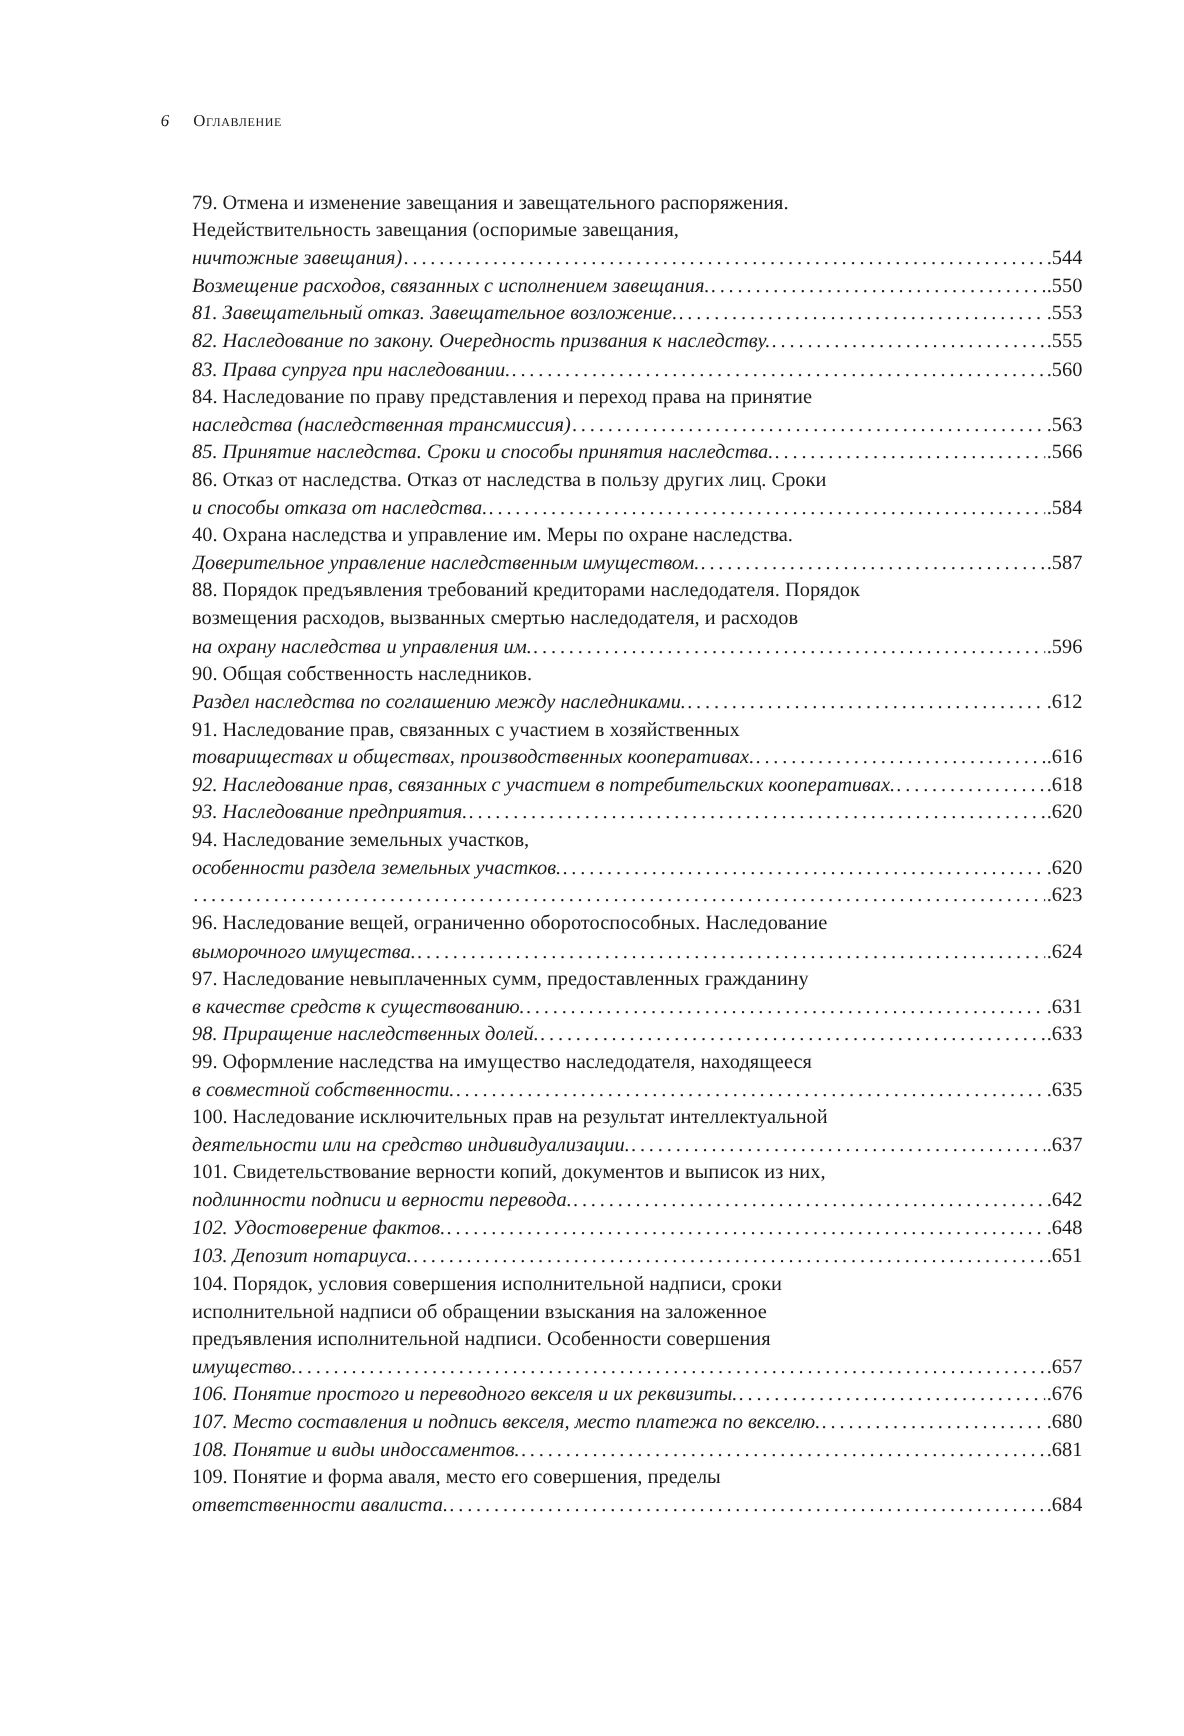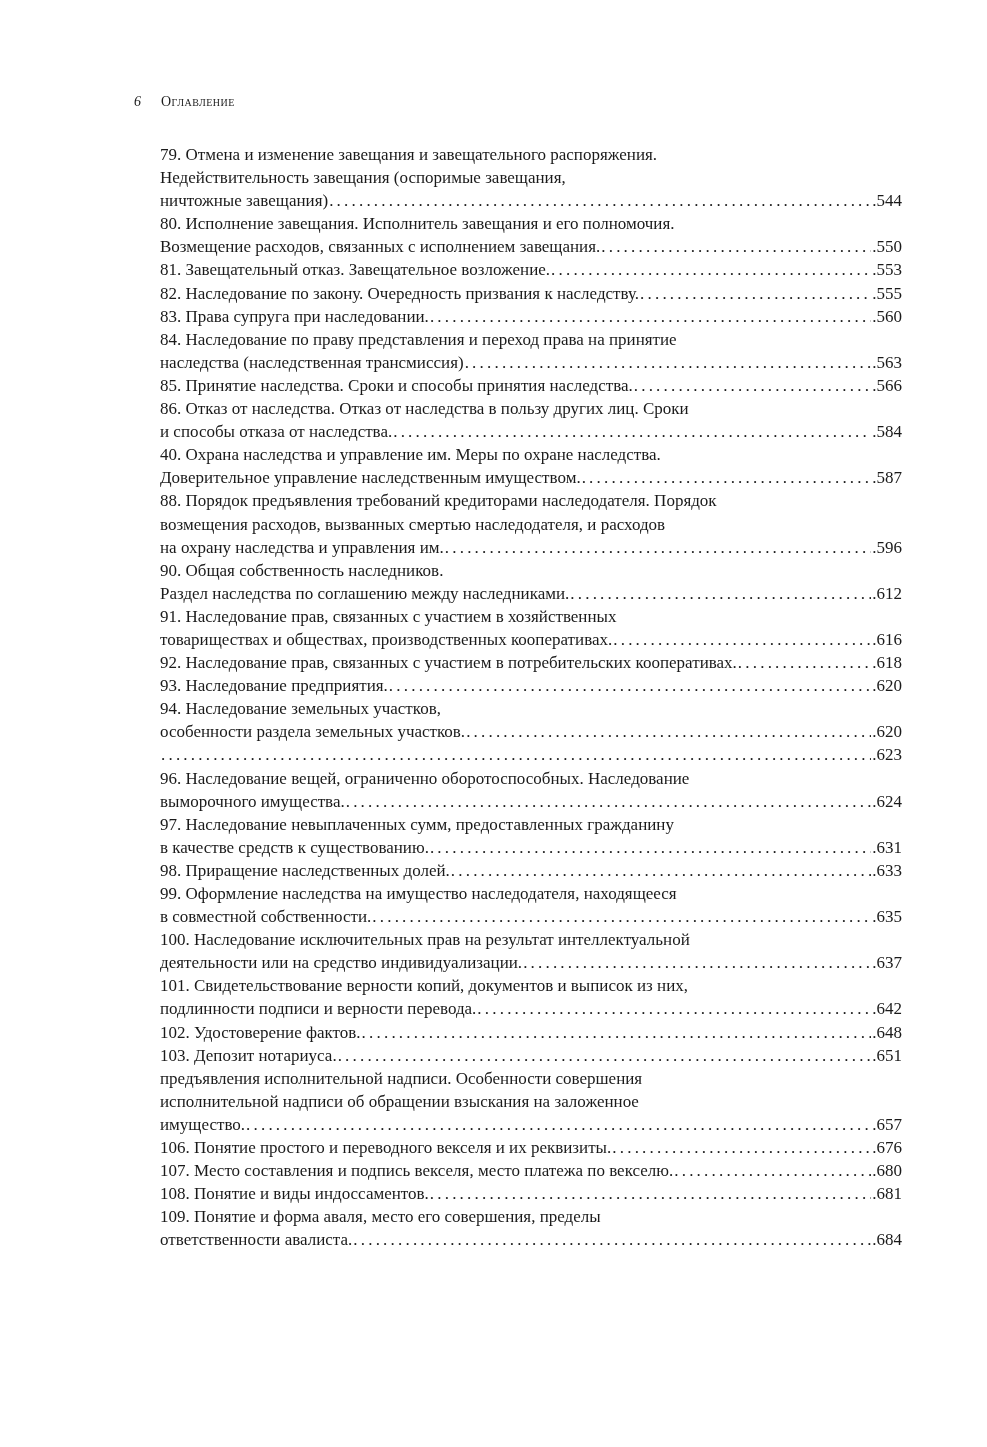--- a/index.html
+++ b/index.html
@@ -8,26 +8,26 @@
     font-family: "Liberation Serif", "DejaVu Serif", serif;
     color: #1a1a1a;
   }
   .running-head {
     position: absolute; left: 134px; top: 92px;
     font-size: 14px; line-height: 20px; display: flex; gap: 20px;
   }
   .running-head .pageno { font-style: italic; }
   .running-head .title { font-variant: small-caps; letter-spacing: 0.5px; }
   .toc {
-    position: absolute; left: 160px; top: 143px; width: 742px;
+    position: absolute; left: 160px; top: 157px; width: 742px;
     font-size: 17px; line-height: 23.1px;
   }
   .entry .line { white-space: nowrap; overflow: hidden; }
   .entry .last { display: flex; align-items: baseline; }
-  .entry .last .txt { white-space: nowrap; flex: 0 0 auto; }
+  .entry .last .txt { white-space: nowrap; flex: 0 0 auto; font-style: italic; }
   .entry .last .leader {
     flex: 1 1 auto; overflow: hidden; white-space: nowrap;
     letter-spacing: 3.2px; margin: 0 1px; color: #1a1a1a;
   }
   .entry .last .leader::before {
     content: "......................................................................................................................................................................";
   }
   .entry .last .page { flex: 0 0 auto; text-align: right; }
 </style>
 </head>
@@ -42,21 +42,20 @@
     <div class="entry">
       <div class="line">79. Отмена и изменение завещания и завещательного распоряжения.</div>
       <div class="line">Недействительность завещания (оспоримые завещания,</div>
       <div class="line last">
         <span class="txt">ничтожные завещания)</span>
         <span class="leader"></span>
         <span class="page">.544</span>
       </div>
     </div>
     <div class="entry">
-      <div class="line">80. Исполнение завещания. Исполнитель завещания и его полномочия.</div>
       <div class="line last">
         <span class="txt">Возмещение расходов, связанных с исполнением завещания.</span>
         <span class="leader"></span>
         <span class="page">.550</span>
       </div>
     </div>
     <div class="entry">
       <div class="line last">
         <span class="txt">81. Завещательный отказ. Завещательное возложение.</span>
         <span class="leader"></span>
@@ -216,22 +215,23 @@
       </div>
     </div>
     <div class="entry">
       <div class="line last">
         <span class="txt">103. Депозит нотариуса.</span>
         <span class="leader"></span>
         <span class="page">.651</span>
       </div>
     </div>
     <div class="entry">
+      <div class="line">104. Порядок, условия совершения исполнительной надписи, сроки</div>
+      <div class="line">исполнительной надписи об обращении взыскания на заложенное</div>
       <div class="line">предъявления исполнительной надписи. Особенности совершения</div>
-      <div class="line">исполнительной надписи об обращении взыскания на заложенное</div>
       <div class="line last">
         <span class="txt">имущество.</span>
         <span class="leader"></span>
         <span class="page">.657</span>
       </div>
     </div>
     <div class="entry">
       <div class="line last">
         <span class="txt">106. Понятие простого и переводного векселя и их реквизиты.</span>
         <span class="leader"></span>

